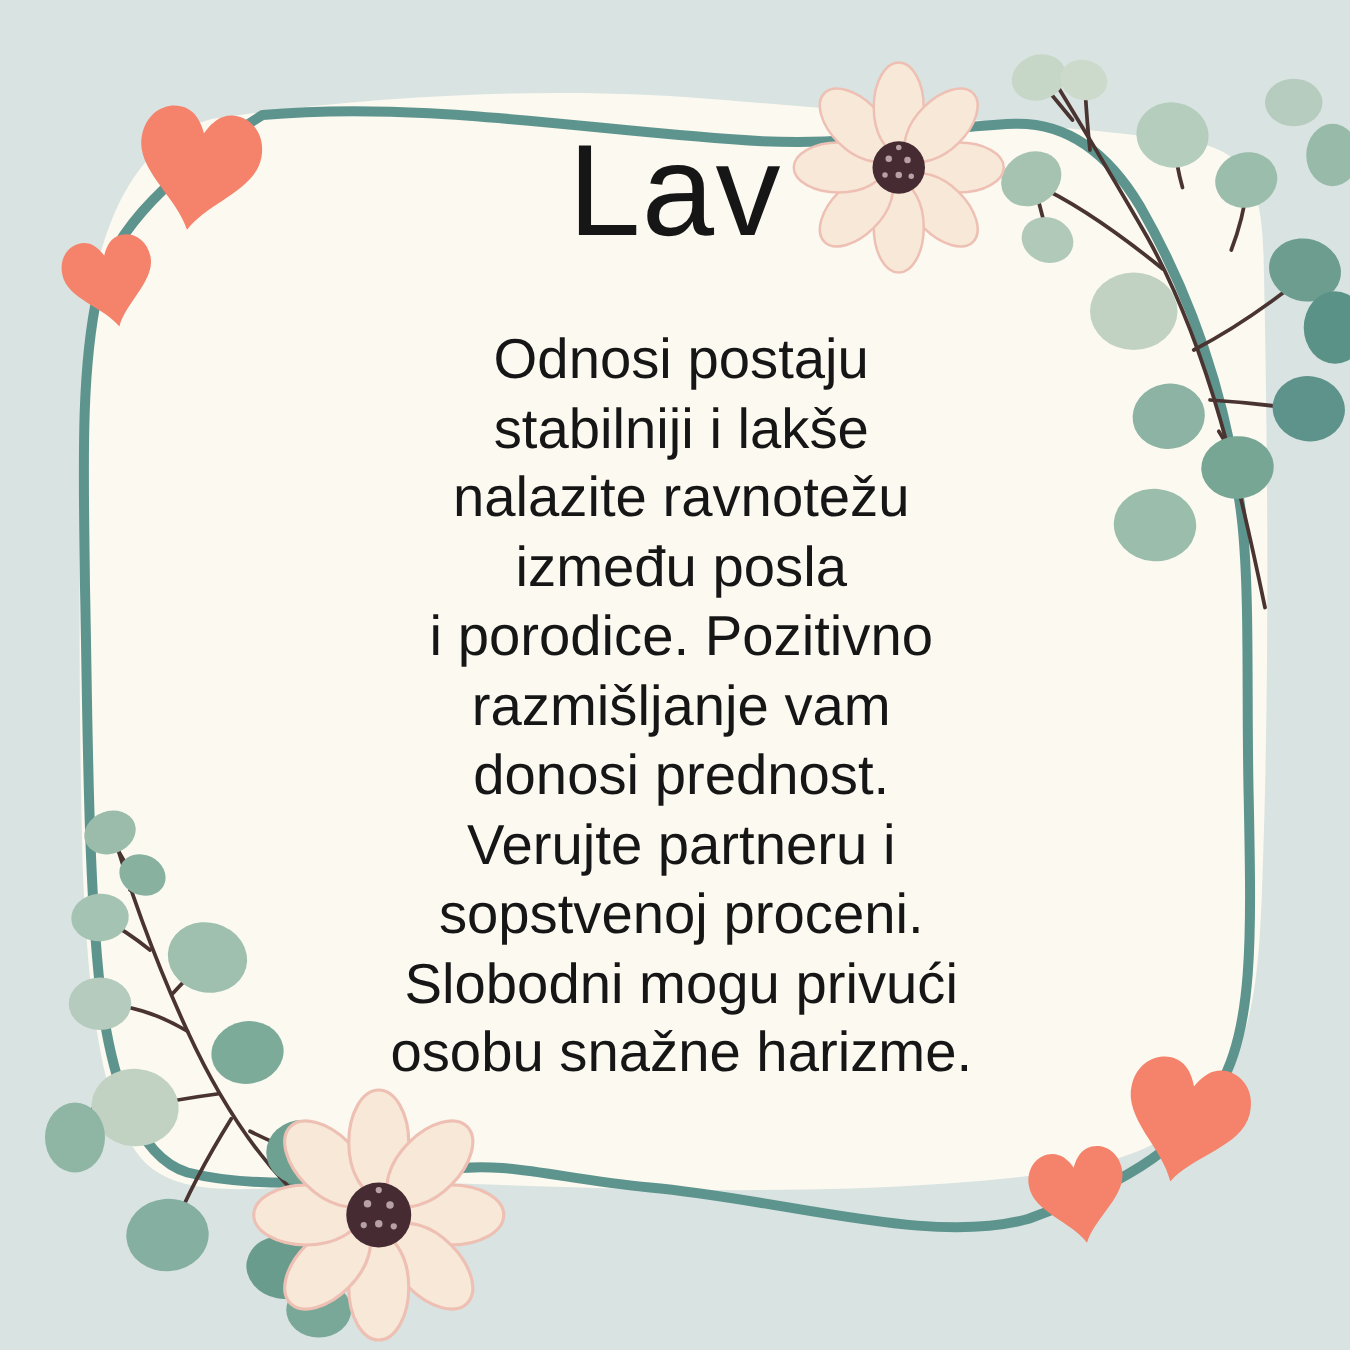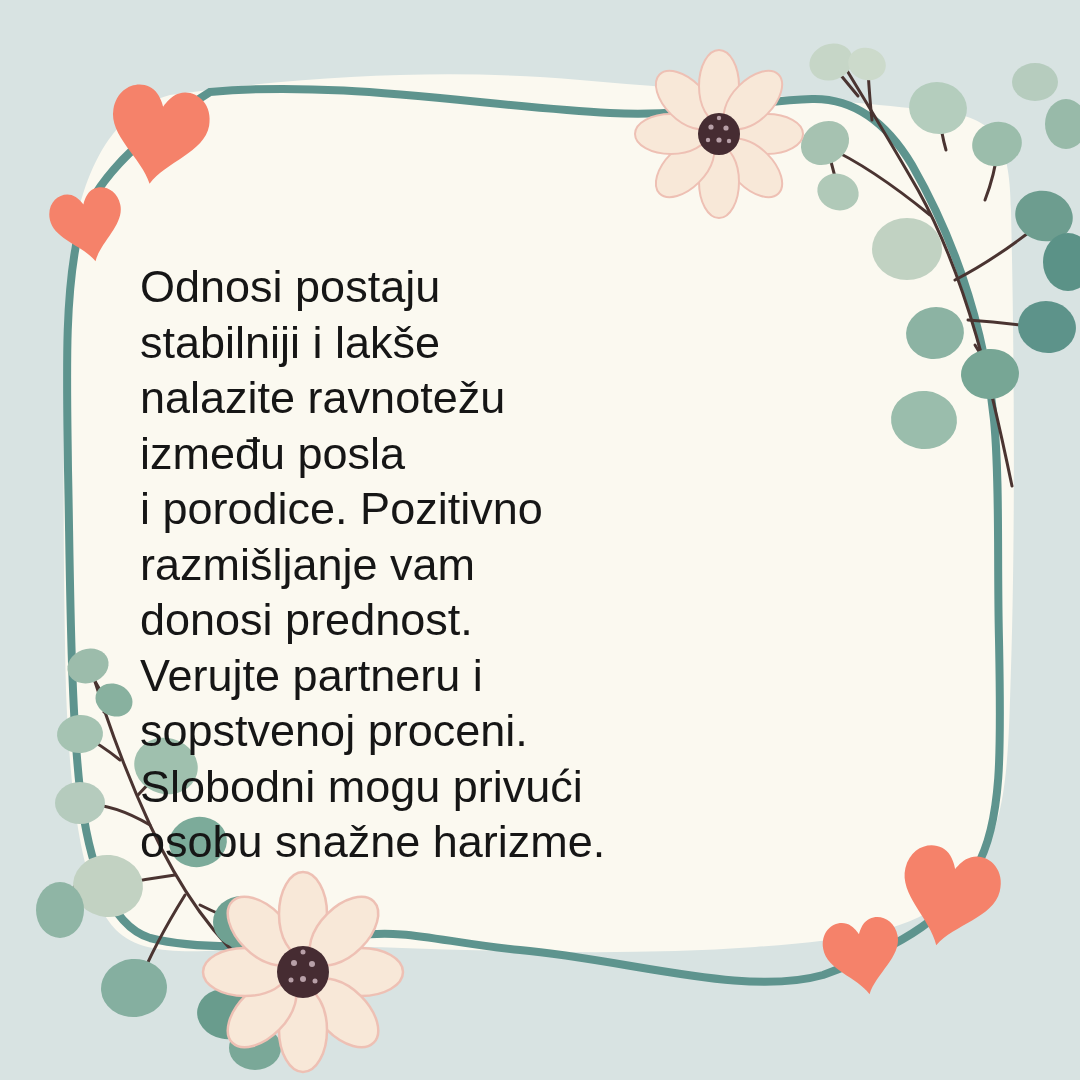--- a/index.html
+++ b/index.html
@@ -27,20 +27,21 @@
     line-height: 1.1;
     font-weight: 400;
     color: #161616;
     letter-spacing: 1px;
   }
   .body-text {
     position: absolute;
     top: 259px;
     left: 140px;
     width: 810px;
+    text-align: center;
     font-size: 45px;
     line-height: 55.5px;
     font-weight: 400;
     color: #161616;
     white-space: pre-line;
   }
 </style>
 </head>
 <body>
 
@@ -193,20 +194,21 @@
         <circle cx="294" cy="963" r="3"></circle>
           <circle cx="312" cy="964" r="3"></circle>
         <circle cx="303" cy="979" r="3"></circle>
           <circle cx="291" cy="980" r="2.5"></circle>
         <circle cx="315" cy="981" r="2.5"></circle>
           <circle cx="303" cy="952" r="2.5"></circle>
       </g>
     </g>
   </svg>
 
+  <div class="title">Lav</div>
   <div class="body-text">Odnosi postaju
 stabilniji i lakše
 nalazite ravnotežu
 između posla
 i porodice. Pozitivno
 razmišljanje vam
 donosi prednost.
 Verujte partneru i
 sopstvenoj proceni.
 Slobodni mogu privući

